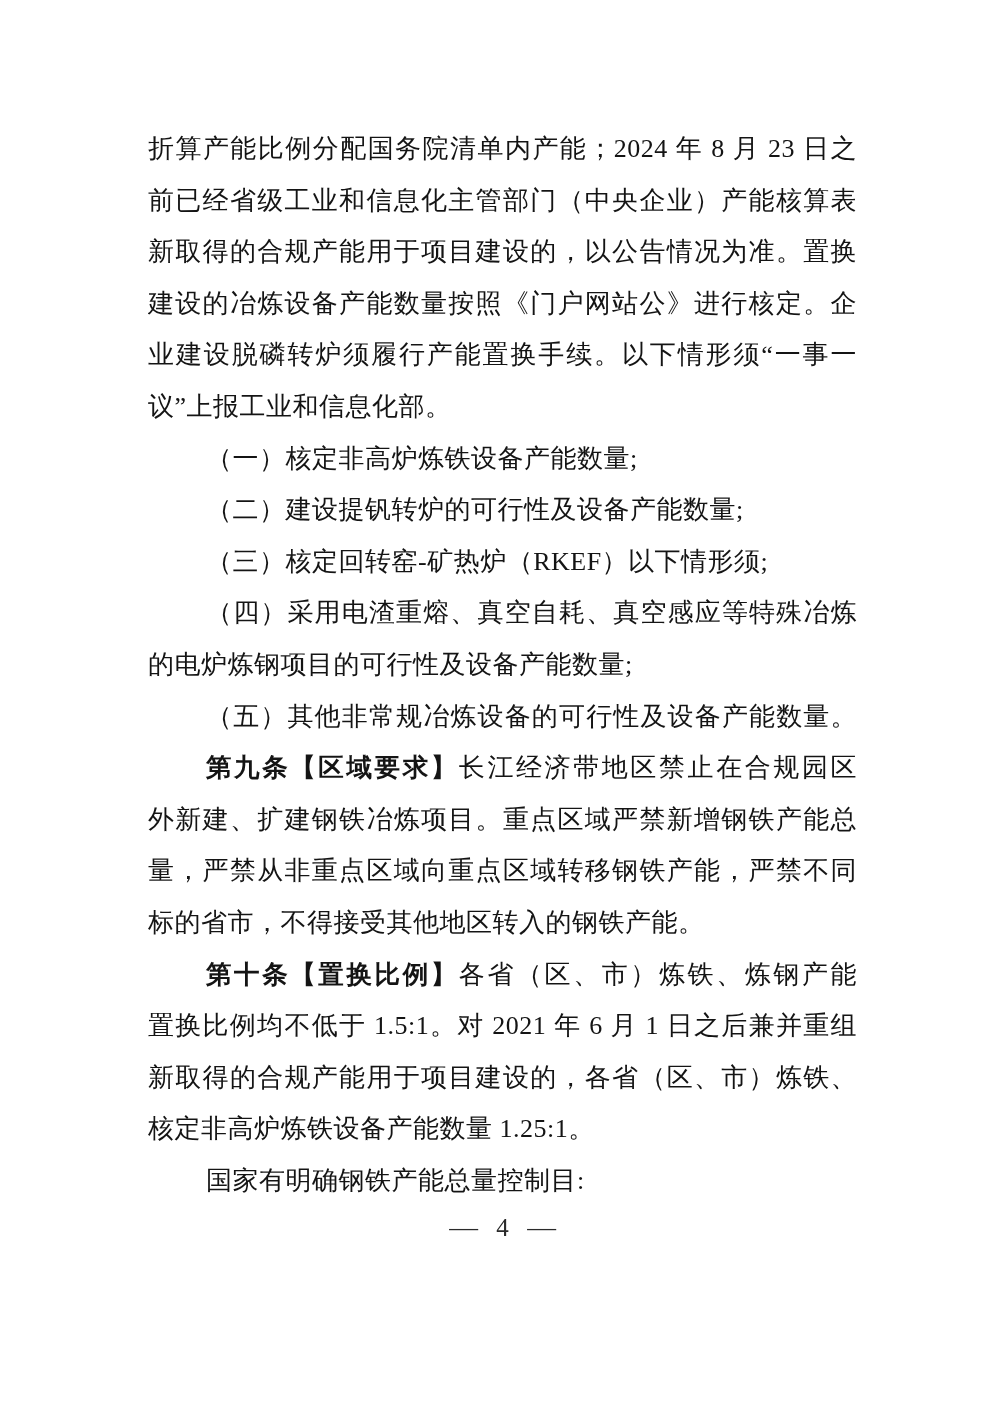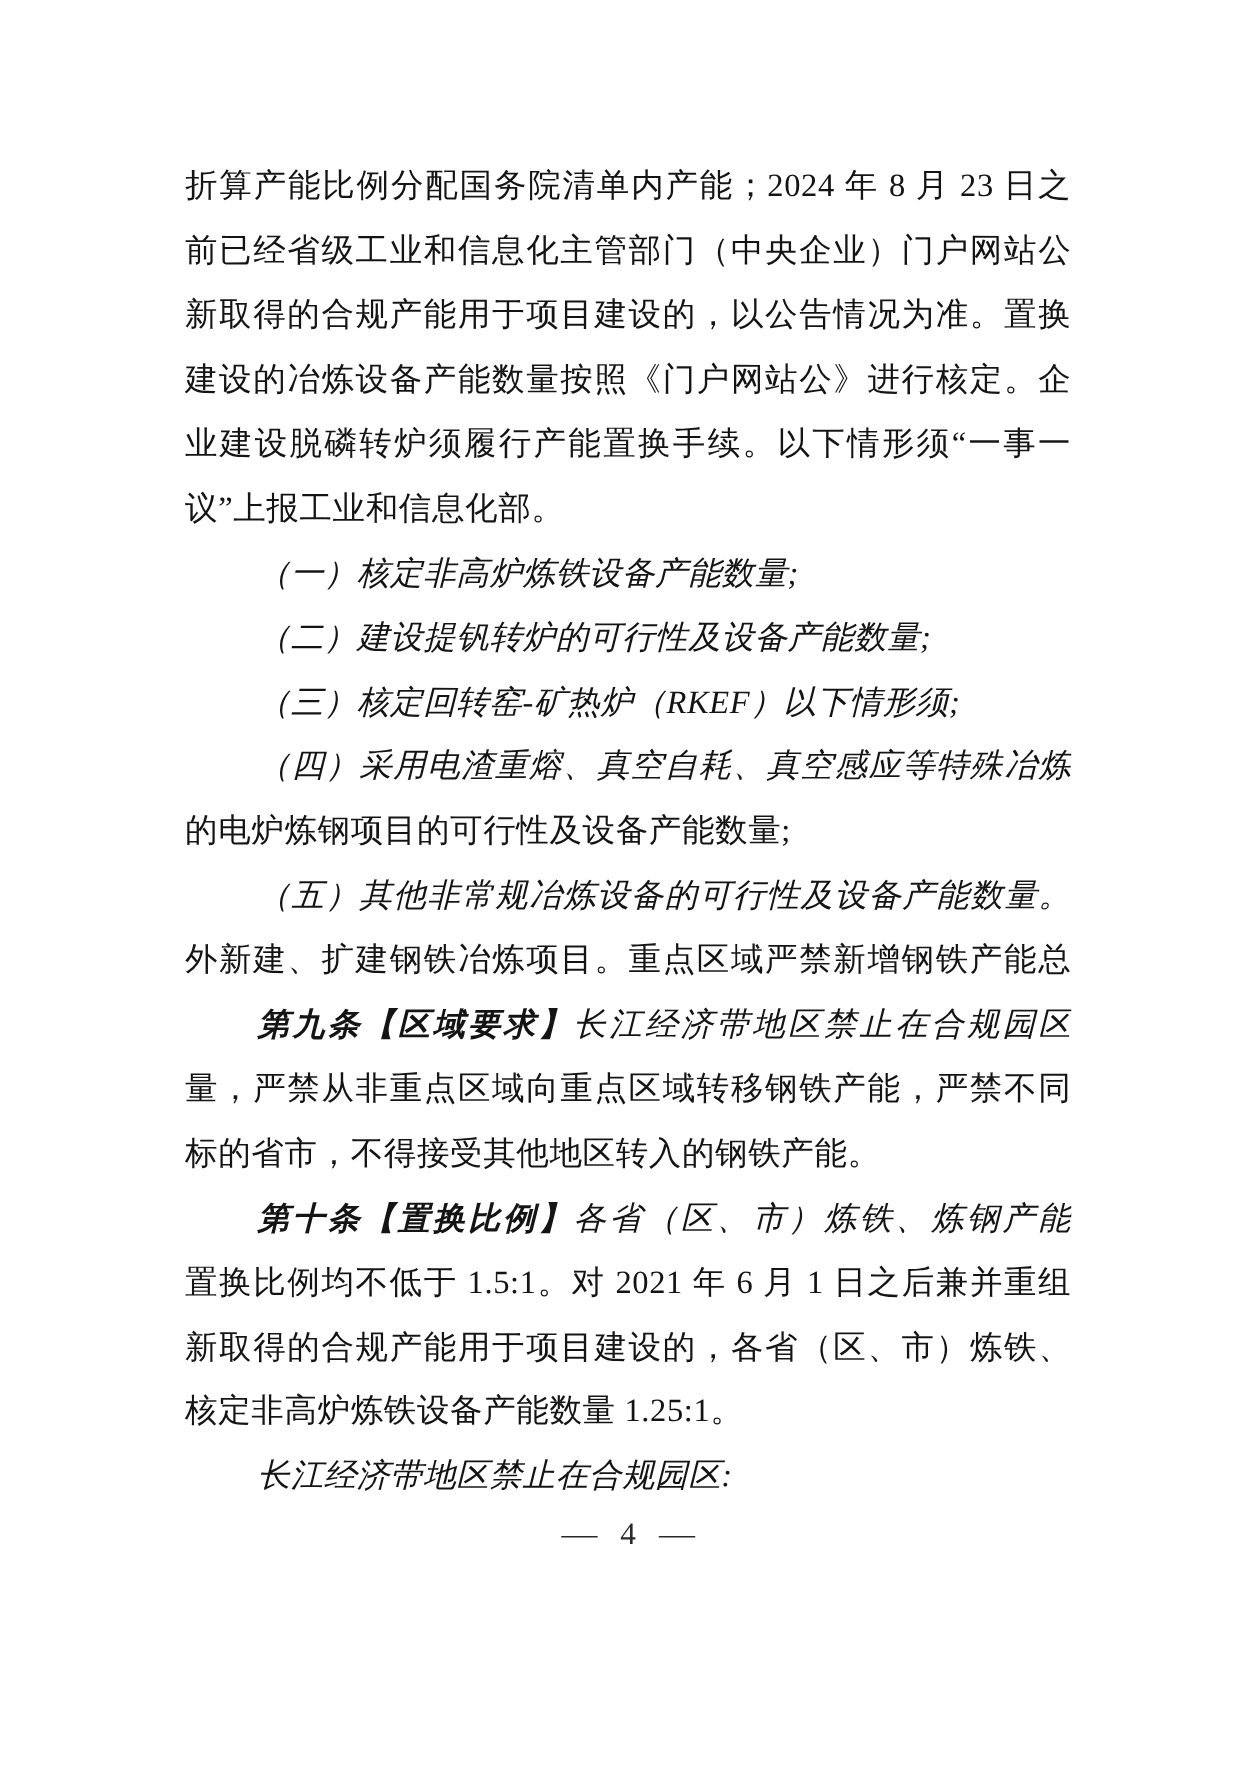--- a/index.html
+++ b/index.html
@@ -29,21 +29,20 @@
     text-align: justify;
     text-justify: inter-character;
     overflow: hidden;
     letter-spacing: 0.5px;
   }
   .line.full {
     text-align-last: justify;
   }
   .line.indent {
     text-indent: 58px;
-    font-style: italic;
   }
   .bold-head {
     font-weight: bold;
     font-family: "Liberation Sans", "DejaVu Sans", sans-serif;
     font-size: 25.5px;
   }
   .footer {
     margin-top: 7px;
     width: 709px;
     text-align: center;
@@ -59,38 +58,38 @@
   .footer .page-num {
     display: inline-block;
   }
 </style>
 </head>
 <body>
 
 <div class="page">
   <div class="textblock">
     <div class="line full">折算产能比例分配国务院清单内产能；2024 年 8 月 23 日之</div>
-    <div class="line full">前已经省级工业和信息化主管部门（中央企业）门户网站公</div>
+    <div class="line full">前已经省级工业和信息化主管部门（中央企业）产能核算表</div>
     <div class="line full">新取得的合规产能用于项目建设的，以公告情况为准。置换</div>
     <div class="line full">建设的冶炼设备产能数量按照《门户网站公》进行核定。企</div>
     <div class="line full">业建设脱磷转炉须履行产能置换手续。以下情形须“一事一</div>
     <div class="line">议”上报工业和信息化部。</div>
     <div class="line indent">（一）核定非高炉炼铁设备产能数量;</div>
     <div class="line indent">（二）建设提钒转炉的可行性及设备产能数量;</div>
     <div class="line indent">（三）核定回转窑-矿热炉（RKEF）以下情形须;</div>
     <div class="line indent full">（四）采用电渣重熔、真空自耗、真空感应等特殊冶炼</div>
     <div class="line">的电炉炼钢项目的可行性及设备产能数量;</div>
     <div class="line indent full">（五）其他非常规冶炼设备的可行性及设备产能数量。</div>
+    <div class="line indent full"><span class="bold-head">第九条【区域要求】</span><span>长江经济带地区禁止在合规园区</span></div>
     <div class="line full">外新建、扩建钢铁冶炼项目。重点区域严禁新增钢铁产能总</div>
-    <div class="line indent full"><span class="bold-head">第九条【区域要求】</span><span>长江经济带地区禁止在合规园区</span></div>
     <div class="line full">量，严禁从非重点区域向重点区域转移钢铁产能，严禁不同</div>
     <div class="line">标的省市，不得接受其他地区转入的钢铁产能。</div>
     <div class="line indent full"><span class="bold-head">第十条【置换比例】</span><span>各省（区、市）炼铁、炼钢产能</span></div>
     <div class="line full">置换比例均不低于 1.5:1。对 2021 年 6 月 1 日之后兼并重组</div>
     <div class="line full">新取得的合规产能用于项目建设的，各省（区、市）炼铁、</div>
     <div class="line">核定非高炉炼铁设备产能数量 1.25:1。</div>
-    <div class="line indent">长江经济带地区禁止在合规园区:</div>
+    <div class="line indent">国家有明确钢铁产能总量控制目:</div>
   </div>
 
   <div class="footer">
     <span class="dash">—</span><span class="page-num">4</span><span class="dash">—</span>
   </div>
 </div>
 
 </body></html>

